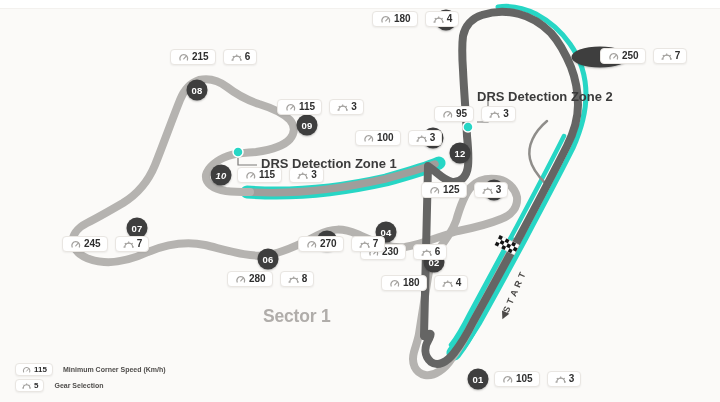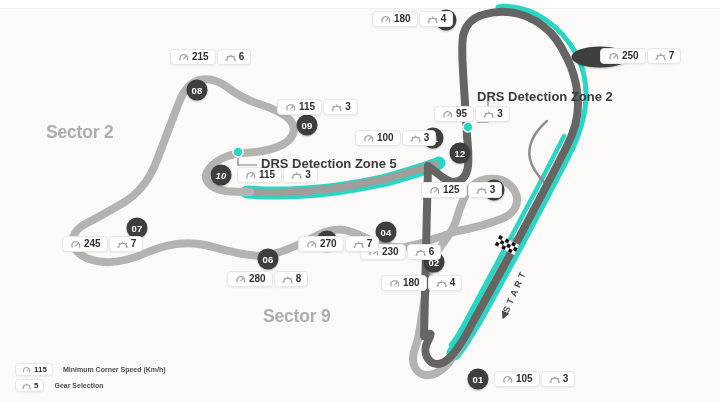--- a/index.html
+++ b/index.html
@@ -16,21 +16,21 @@
   .topbar{position:absolute;top:0;left:0;right:0;height:8px;background:#ffffff;border-bottom:1px solid #f3f1ee;}
   svg.map{position:absolute;left:0;top:0;}
   .overlay{position:absolute;left:0;top:0;width:720px;height:402px;}
   .sector{position:absolute;font-weight:bold;font-size:17.5px;color:#b0adaa;letter-spacing:-0.2px;white-space:nowrap;}
   .sector1{left:263px;top:306px;}
   .sector2{left:46px;top:122px;}
   .sector3{left:604px;top:111px;}
   .badge{position:absolute;width:21px;height:21px;border-radius:50%;background:var(--badge);
     color:#fff;font-size:9.5px;font-weight:bold;display:flex;align-items:center;justify-content:center;
     transform:translate(-50%,-50%);letter-spacing:0.3px;box-shadow:0 1px 2px rgba(0,0,0,0.25);}
-  .pills{position:absolute;display:flex;gap:1px;align-items:center;}
+  .pills{position:absolute;display:flex;gap:7px;align-items:center;}
   .pill{display:inline-flex;align-items:center;gap:3px;background:#ffffff;border:1px solid #e9e6e2;
     border-radius:4px;padding:2px 6px;height:16px;box-sizing:border-box;box-shadow:0 1px 2px rgba(0,0,0,0.06);}
   .pill b{font-size:10px;color:var(--ink);line-height:1;}
   .pill .ic{width:12px;height:10px;color:#a3a19e;flex:0 0 auto;}
   .drs-label{position:absolute;font-size:13px;font-weight:bold;color:#3b3b3b;white-space:nowrap;}
   .legend{position:absolute;left:15px;top:363px;display:flex;flex-direction:column;gap:3px;}
   .legend-row{display:flex;align-items:center;}
   .legend .pill{height:13px;padding:1px 5px;}
   .legend .pill b{font-size:8px;}
   .legend .pill .ic{width:10px;height:9px;}
@@ -143,22 +143,21 @@
 
     <g id="drs-layer">
         <polyline points="238,158 238,165 257,165" fill="none" stroke="#7b7977" stroke-width="1.2"></polyline>
         <circle cx="238" cy="152" r="5" fill="#27d6c5" stroke="#ffffff" stroke-width="1.5"></circle>
         <polyline points="488,100 488,122 477,122" fill="none" stroke="#7b7977" stroke-width="1.2"></polyline>
         <circle cx="468" cy="127" r="5" fill="#27d6c5" stroke="#ffffff" stroke-width="1.5"></circle>
       </g>
   </svg>
 
   <div class="overlay">
-    <div class="sector sector1">Sector 9</div>
-    <div class="sector sector2">Sector 2</div>
+    <div class="sector sector1">Sector 1</div>
 
     <div id="corner-layer">
         <div class="badge" style="left: 478px; top: 379px;">01</div>
         <div class="pills" style="left: 494px; top: 371px;">
           <span class="pill">
             <svg class="ic" viewBox="-1 0 16 12">
               <use href="#ic-speed"></use>
             </svg>
             <b>105</b>
           </span>
@@ -359,21 +358,21 @@
           </span>
           <span class="pill">
             <svg class="ic" viewBox="-1 0 16 12">
               <use href="#ic-gear"></use>
             </svg>
             <b>7</b>
           </span>
         </div>
       </div>
     <div id="drs-label-layer">
-        <div class="drs-label" style="left: 261px; top: 156px;">DRS Detection Zone 5</div>
+        <div class="drs-label" style="left: 261px; top: 156px;">DRS Detection Zone 1</div>
         <div class="drs-label" style="left: 477px; top: 89px;">DRS Detection Zone 2</div>
       </div>
 
     <div class="legend">
       <div class="legend-row">
         <span class="pill">
           <svg class="ic" viewBox="-1 0 16 12">
               <use href="#ic-speed"></use>
             </svg>
           <b>115</b>

